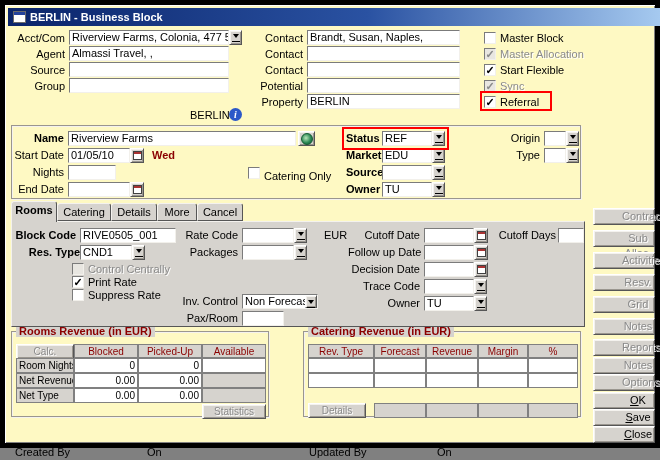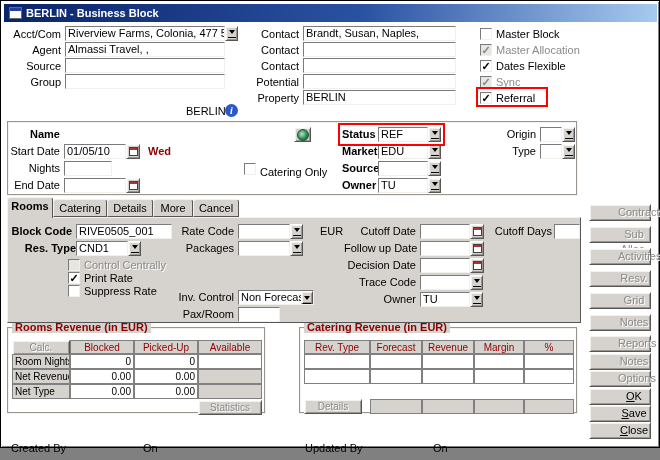--- a/index.html
+++ b/index.html
@@ -1,19 +1,19 @@
 <!DOCTYPE html>
 <html><head>
 <meta charset="utf-8">
 <style>
   * { margin:0; padding:0; box-sizing:border-box; }
   html,body { width:660px; height:460px; overflow:hidden; background:#808080; }
   body { font-family:"Liberation Sans", sans-serif; font-size:11px; color:#000; }
-  .window { position:relative; width:660px; height:448px; background:#ffffff;
-            border:1px solid #000000; box-shadow: inset 1px 1px 0 #ffffff, inset -1px -1px 0 #808080; }
+  .window { position:relative; width:660px; height:448px; background:#fef9c3;
+            border:5px solid #000000; box-shadow: inset 1px 1px 0 #ffffff, inset -1px -1px 0 #808080; }
   .titlebar { position:absolute; left:3px; top:3px; width:653px; height:18px;
               background:linear-gradient(90deg,#0a246a 0%,#2a52a2 55%,#a6caf0 100%);
               color:#fff; font-weight:bold; line-height:18px; }
   .titlebar .ttl { position:absolute; left:22px; top:0; white-space:nowrap; }
   .wicon { position:absolute; left:5px; top:3px; width:13px; height:12px; background:#fff; border:1px solid #6b6b6b; }
   .wicon::before { content:""; position:absolute; left:0; right:0; top:0; height:3px; background:#24429c; }
 
   .lbl  { position:absolute; height:13px; line-height:13px; text-align:right; white-space:nowrap; }
   .lbll { position:absolute; height:13px; line-height:13px; text-align:left; white-space:nowrap; }
   .b { font-weight:bold; }
@@ -105,34 +105,35 @@
   <div class="lbl" style="left:248px;top:91px;width:50px">Property</div>
   <div class="fld" style="left:302px;top:89px;width:153px">BERLIN</div>
 
   <span class="cb" style="left:479px;top:27px"></span>
   <div class="lbll" style="left:495px;top:27px">Master Block</div>
 
   <span class="cb cdis" style="left:479px;top:43px">✓</span>
   <div class="lbll dis" style="left:495px;top:43px">Master Allocation</div>
 
   <span class="cb" style="left:479px;top:59px">✓</span>
-  <div class="lbll" style="left:495px;top:59px">Dates Flexible</div>
+  <div class="lbll" style="left:495px;top:59px">Start Flexible</div>
 
   <span class="cb cdis" style="left:479px;top:75px">✓</span>
   <div class="lbll dis" style="left:495px;top:75px">Sync</div>
 
   <span class="cb" style="left:479px;top:91px">✓</span>
   <div class="lbll" style="left:495px;top:91px">Referral</div>
   <div class="redbox" style="left:475px;top:86px;width:72px;height:20px"></div>
 
   <div class="lbll" style="left:185px;top:104px">BERLIN</div>
   <span class="info-ic" style="left:224px;top:103px">i</span>
 
   <div class="grp" style="left:6px;top:120px;width:570px;height:74px">
     <div class="lbl b" style="left:2px;top:6px;width:50px">Name</div>
+    <div class="fld" style="left:56px;top:5px;width:228px">Riverview Farms</div>
     <div class="btn" style="left:286px;top:5px;width:17px;height:15px;display:flex;align-items:center;justify-content:center">
         <span class="globe-ic"></span>
       </div>
 
     <div class="lbll b" style="left:334px;top:6px">Status</div>
     <div class="fld" style="left:370px;top:5px;width:50px">REF</div>
     <div class="btn sm" style="left:420px;top:5px">
         <span class="lov-ic"></span>
       </div>
     <div class="redbox" style="left:330px;top:1px;width:107px;height:23px"></div>

